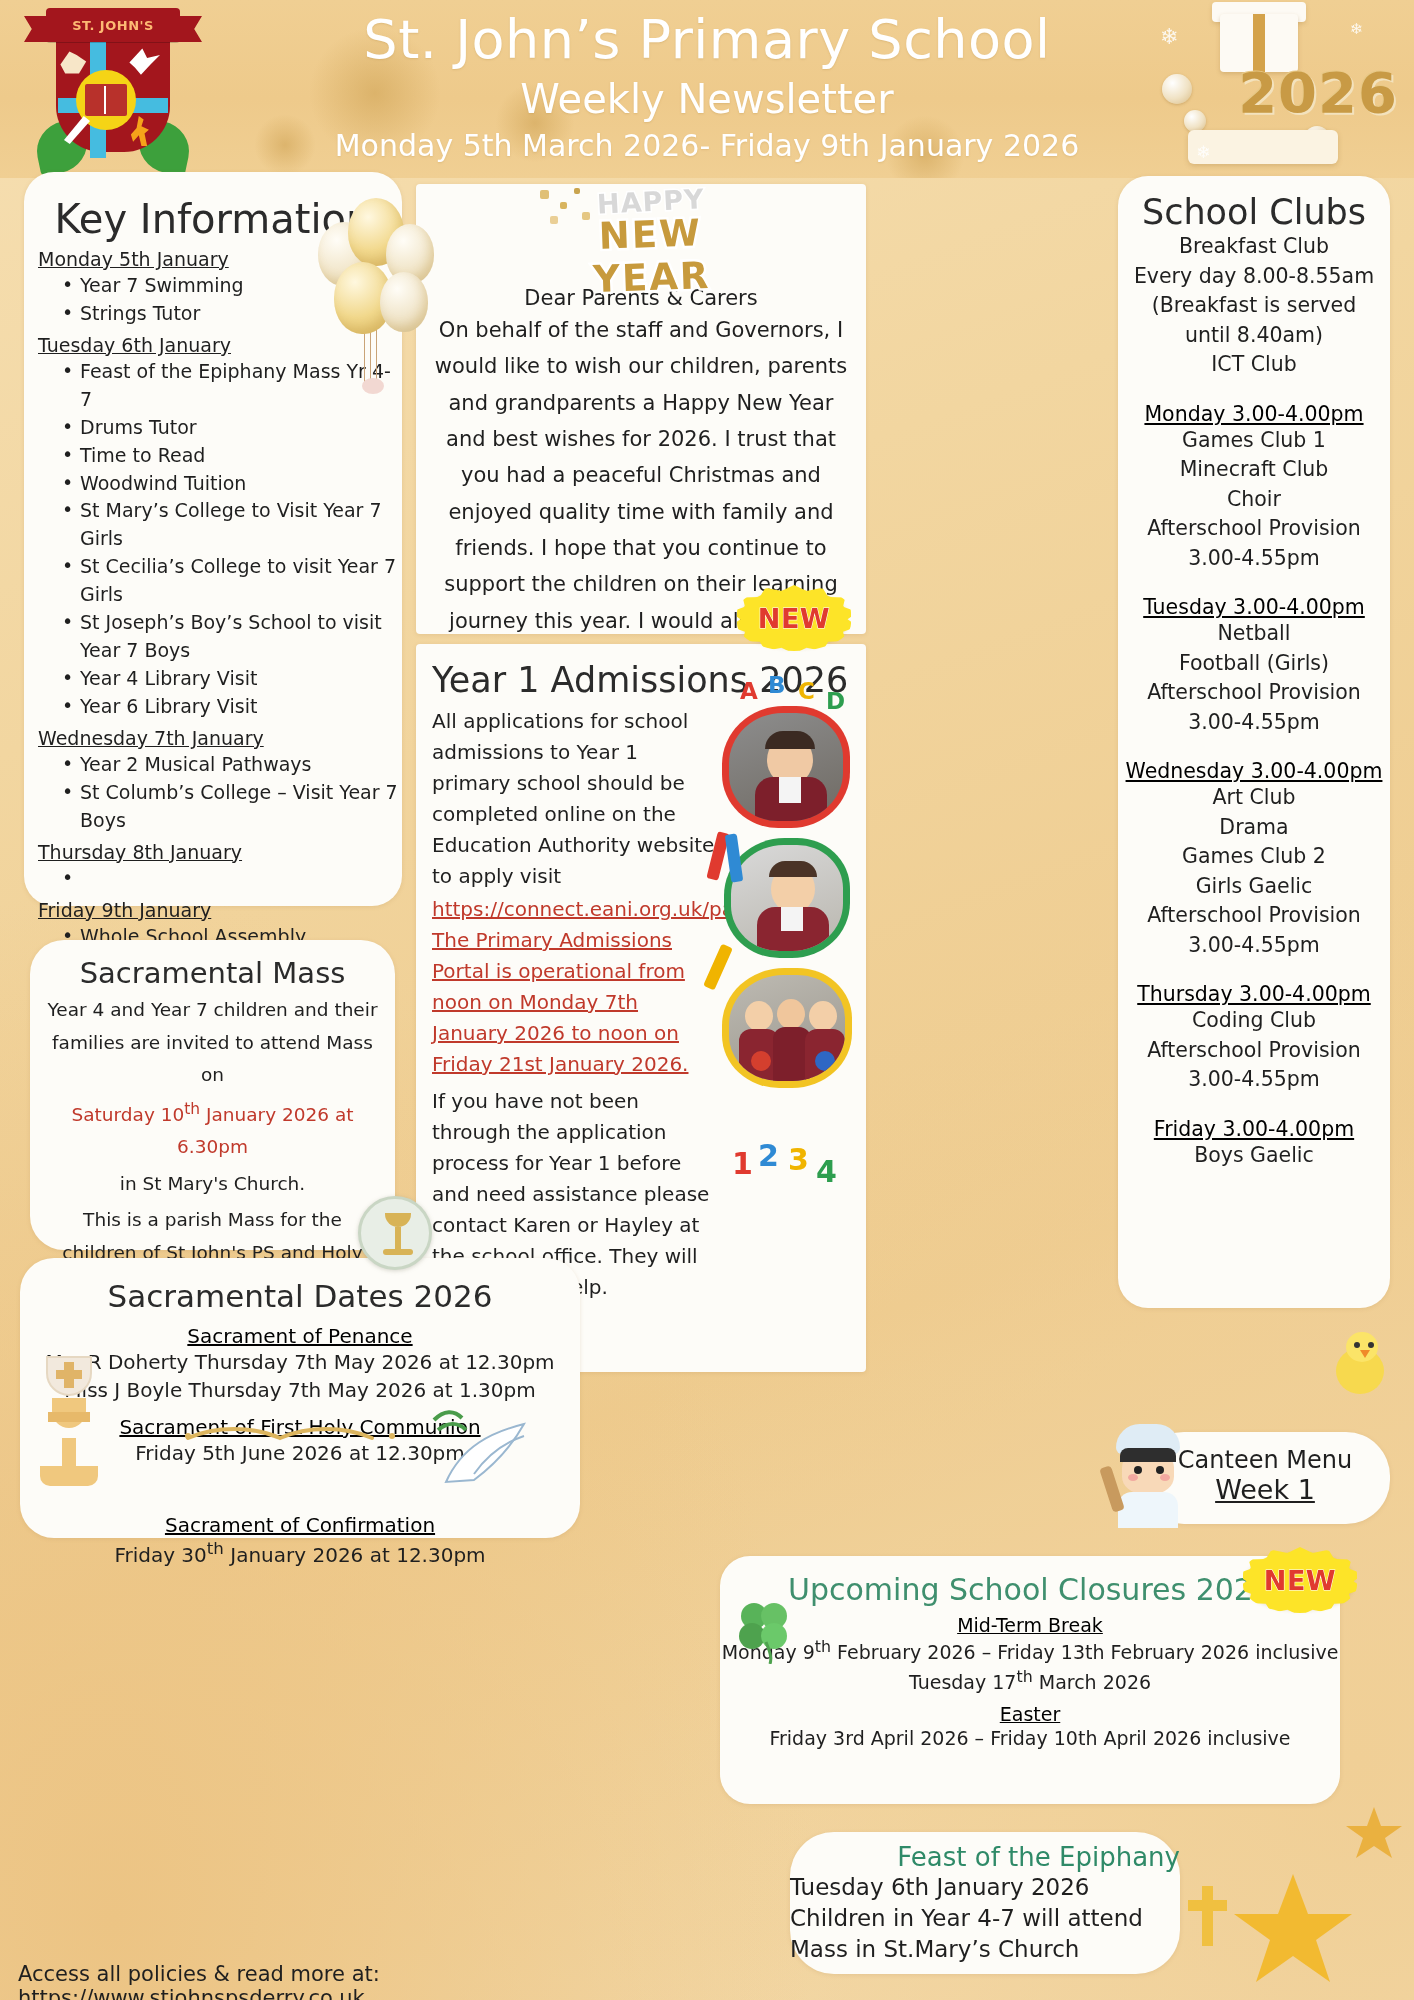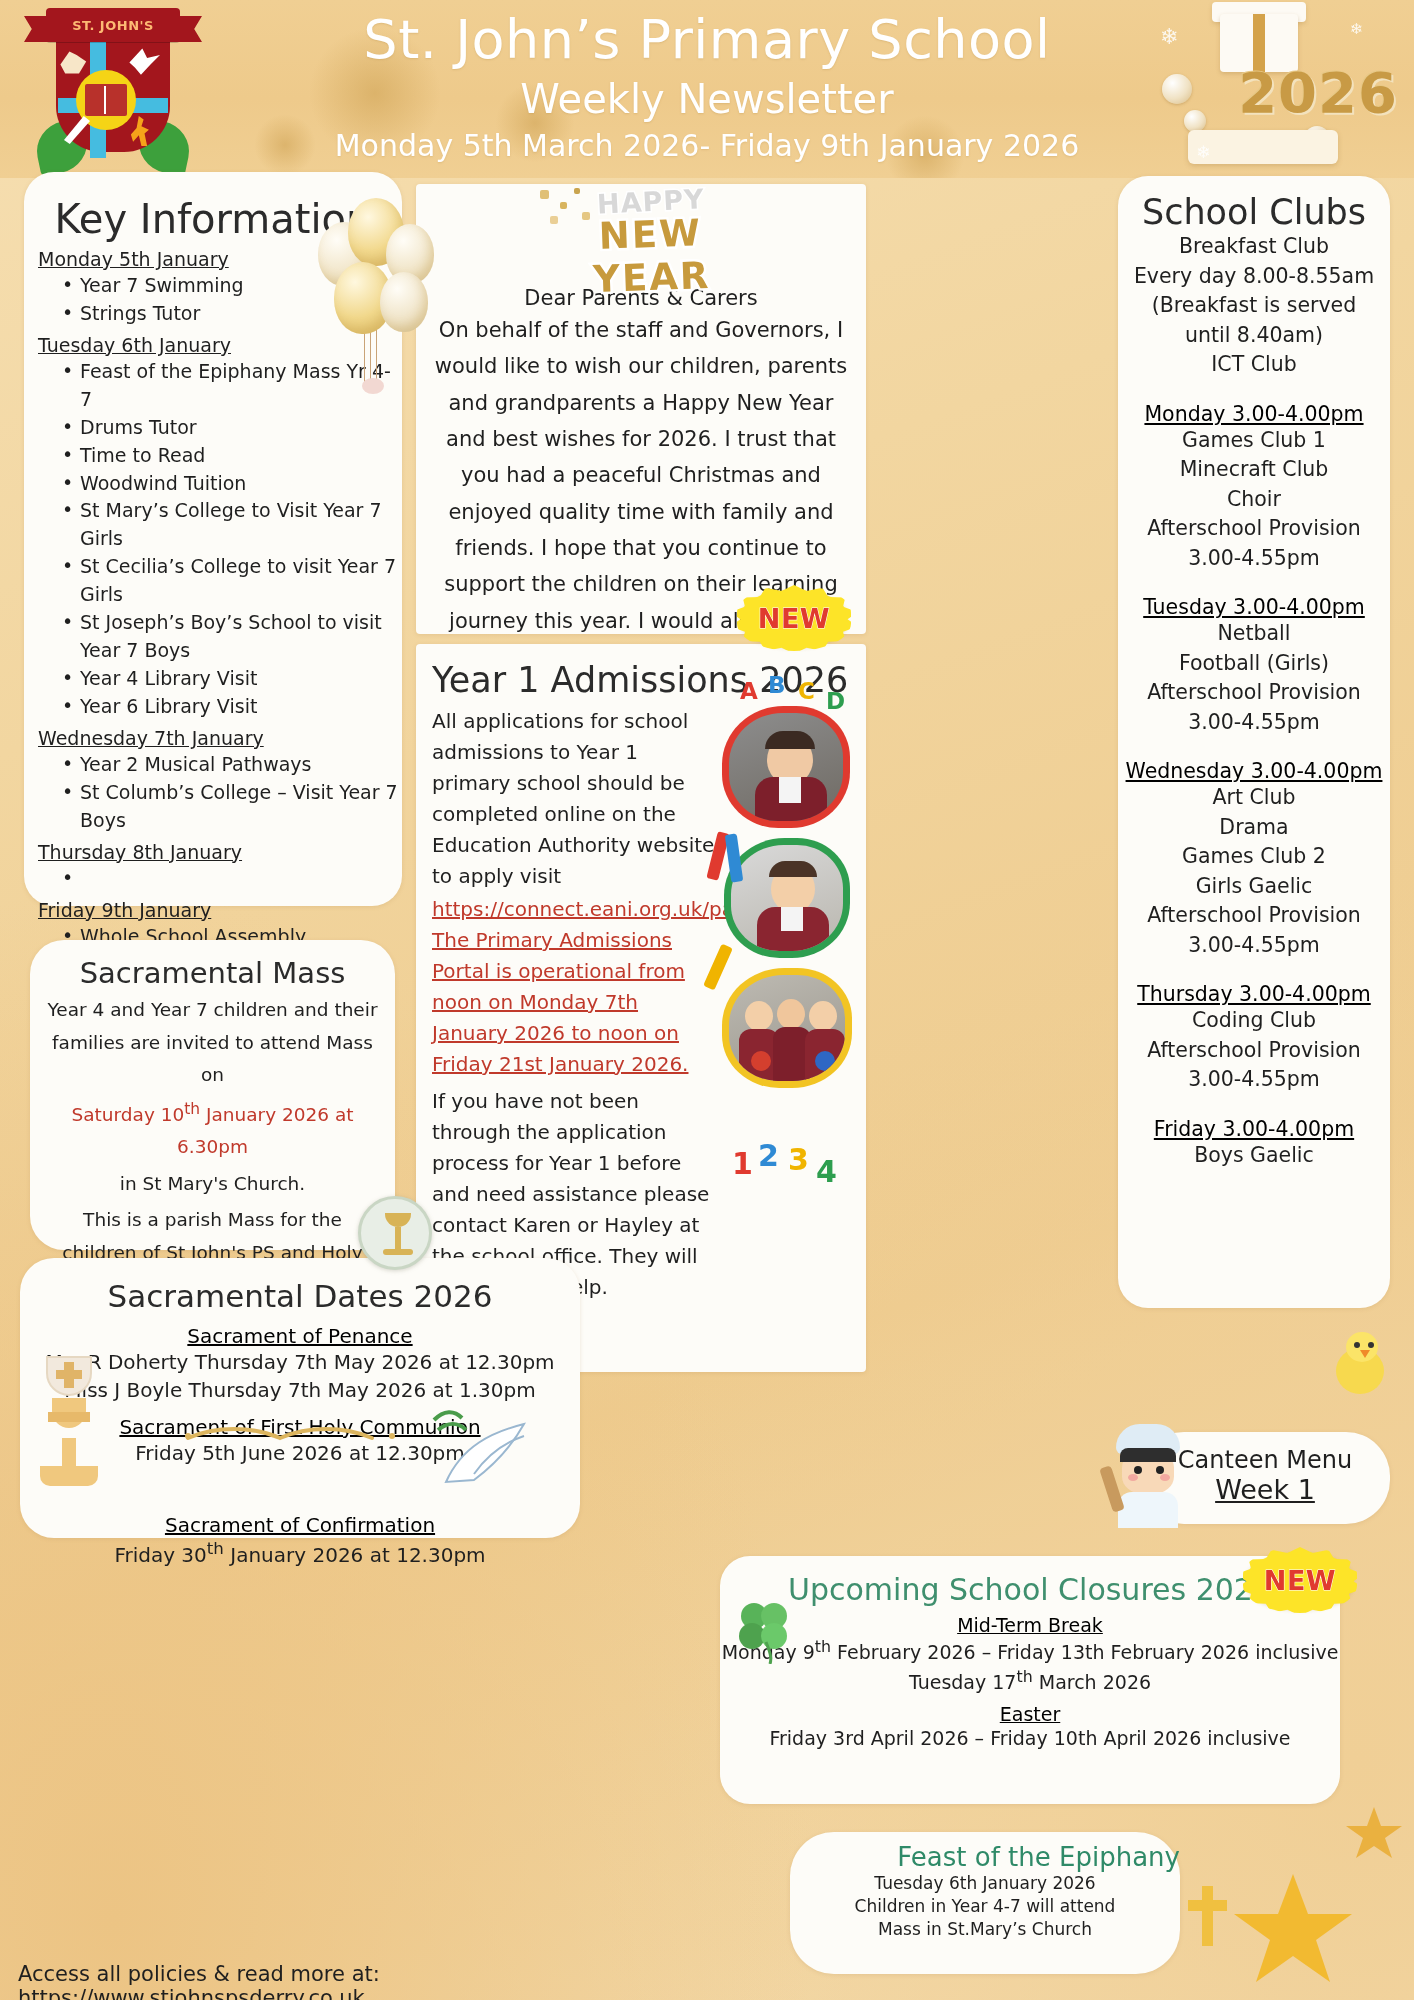--- a/index.html
+++ b/index.html
@@ -250,21 +250,21 @@
   
   #closures { left: 720px; top: 1556px; width: 620px; height: 248px; border-radius: 30px; }
   #closures .hd { font-size: 30px; text-align:center; color:#3f8f6e; padding-top: 16px; }
   #closures .sub { font-size: 19px; text-align:center; text-decoration: underline; margin-top: 7px; }
   #closures .ln { font-size: 19px; text-align:center; color:#1f1f1f; line-height:1.4; }
   .clover { position:absolute; left: 732px; top: 1598px; width: 62px; height: 66px; z-index: 7; }
 
   
   #epiphany { left: 790px; top: 1832px; width: 390px; height: 142px; border-radius: 44px; }
   #epiphany .hd { font-size: 26px; text-align:right; color:#2f8a68; padding-top: 10px; }
-  #epiphany .ln { font-size: 17px; text-align:center; color:#1f1f1f; line-height: 1.34; }
+  #epiphany .ln { font-size: 23px; text-align:left; color:#1f1f1f; line-height: 1.34; }
 
   
   #footer {
     position:absolute; left: 18px; top: 1962px; width: 700px;
     font-size: 21px; color:#1f1f1f;
   }
   #footer a { color:#1f1f1f; text-decoration: underline; }
 
   .star { position:absolute; }
   .chick { position:absolute; right: 22px; top: 1330px; width: 64px; height: 74px; }

